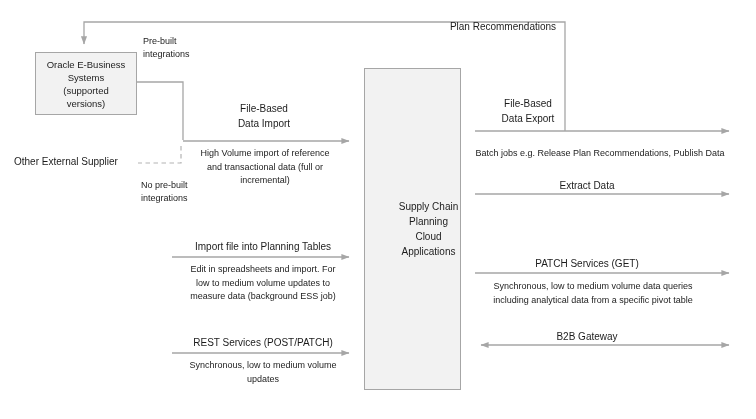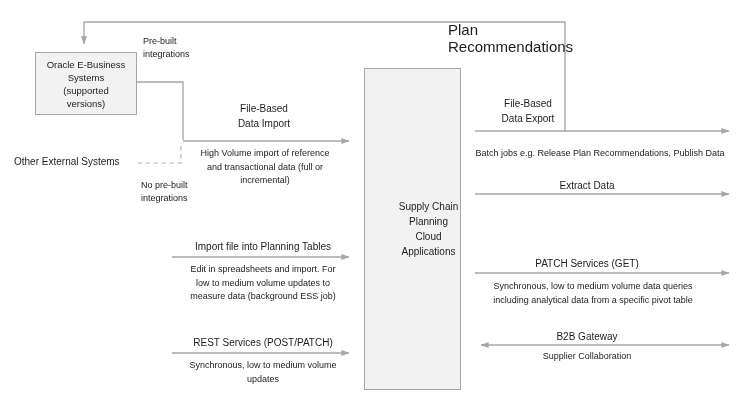--- a/index.html
+++ b/index.html
@@ -63,26 +63,26 @@
 
   <div class="node" style="left:364px;top:68px;width:97px;height:322px;font-size:10px;line-height:15px;padding-left:32px;">
     <span>Supply Chain
 Planning Cloud
 Applications</span>
   </div>
 
   <div class="abs small-label" style="left:143px;top:35px;width:72px;">Pre-built
 integrations</div>
 
-  <div class="abs" style="left:14px;top:156px;width:122px;font-size:10px;">Other External Systems</div>
+  <div class="abs" style="left:14px;top:156px;width:122px;font-size:10px;">Other External Supplier</div>
 
   <div class="abs small-label" style="left:141px;top:179px;width:80px;">No pre-built
 integrations</div>
 
-  <div class="abs" style="left:448px;top:21px;width:110px;font-size:15px;text-align:left;">Plan Recommendations</div>
+  <div class="abs" style="left:448px;top:21px;width:110px;font-size:10px;text-align:center;">Plan Recommendations</div>
 
   <div class="abs title" style="left:194px;top:102px;width:140px;">File-Based
 Data Import</div>
   <div class="abs desc" style="left:176px;top:147px;width:178px;">High Volume import of reference
 and transactional data (full or
 incremental)</div>
 
   <div class="abs title" style="left:154px;top:240px;width:218px;">Import file into Planning Tables</div>
   <div class="abs desc" style="left:170px;top:263px;width:186px;">Edit in spreadsheets and import. For
 low to medium volume updates to
@@ -96,15 +96,14 @@
 Data Export</div>
   <div class="abs desc" style="left:455px;top:140px;width:290px;margin-top:7px;">Batch jobs e.g. Release Plan Recommendations, Publish Data</div>
 
   <div class="abs title" style="left:452px;top:179px;width:270px;">Extract Data</div>
 
   <div class="abs title" style="left:452px;top:257px;width:270px;">PATCH Services (GET)</div>
   <div class="abs desc" style="left:448px;top:280px;width:290px;">Synchronous, low to medium volume data queries
 including analytical data from a specific pivot table</div>
 
   <div class="abs title" style="left:452px;top:330px;width:270px;">B2B Gateway</div>
-  <div class="abs desc" style="left:452px;top:350px;width:270px;">Supplier Collaboration</div>
 
 </div>
 
 </body></html>

